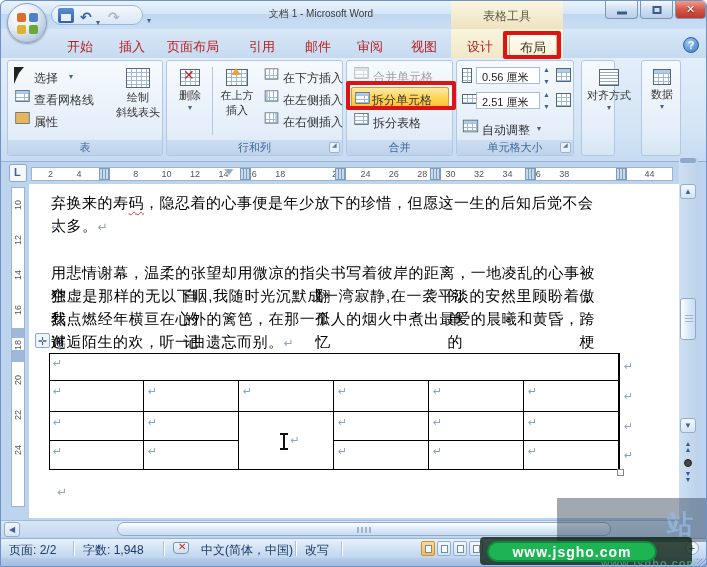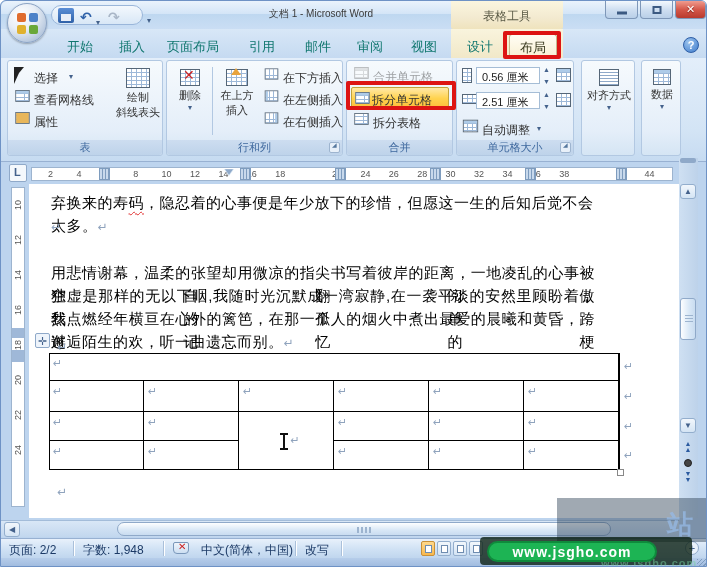--- a/index.html
+++ b/index.html
@@ -35,21 +35,21 @@
   .wb-res i { width:9px; height:8px; border:2px solid #3c5a82; }
   .wb-close { background:linear-gradient(#f09c8e,#d4584a 50%,#b93a2e); }
   .wb-close::after { content:"✕"; position:absolute; left:0; right:0; top:2px; text-align:center;
     color:#fff; font-weight:bold; font-size:11px; text-shadow:0 1px 1px #7c1f15; }
 
   
   .tabrow { position:absolute; left:0; top:28px; width:707px; height:29px;
     background:linear-gradient(#d8e7f7,#c5daf1); }
   .ctxtabs-bg { position:absolute; left:450px; top:28px; width:112px; height:29px;
     background:linear-gradient(#f9f4dd,#f1e8c8); }
-  .tab { position:absolute; top:33px; height:24px; padding:4px 10px 0; font-size:13px; color:#0f766e; }
+  .tab { position:absolute; top:33px; height:24px; padding:4px 10px 0; font-size:13px; color:#b91c1c; }
   .tab.active { background:linear-gradient(#fffdf4,#fdf8e7 40%,#f7efd2); border:1px solid #c3b98f;
     border-bottom:none; border-radius:3px 3px 0 0; color:#3a3a1f; }
   .help { position:absolute; left:682px; top:36px; width:16px; height:16px; border-radius:50%;
     background:radial-gradient(circle at 35% 30%,#9cc4ee,#3f7ccc); border:1px solid #2d5ea6; }
   .help::after { content:"?"; position:absolute; left:0; right:0; top:1px; text-align:center;
     color:#fff; font-size:11px; font-weight:bold; }
 
   
   .ribbon { position:absolute; left:0; top:57px; width:707px; height:104px;
     background:linear-gradient(#e3eefa,#d3e4f5 70%,#c6dbf1); border-bottom:1px solid #98b1d2; }
@@ -304,21 +304,21 @@
       <span class="icon-table" style="position:absolute;left:99px;top:32px;width:15px;height:14px;"></span>
       <div class="sbtn" style="left:5px;top:58px;">
         <span class="icon-table hdr-blue" style="transform:scale(.9);"></span>
         <span class="lbl">自动调整</span>
         <span class="drop" style="position:absolute;left:75px;top:5px;">▾</span>
       </div>
       <div class="glabel">单元格大小</div>
       <span class="launcher"></span>
     </div>
 
-    <div class="group" style="left:580px;width:54px;">
+    <div class="group" style="left:580px;width:34px;">
       <div class="bigbtn" style="left:4px;width:46px;">
         <span class="icon-table" style="width:20px;height:17px;margin-top:5px;background:repeating-linear-gradient(to bottom,#fff 0 2px,#8fa9c9 2px 3px);"></span>
         <div>对齐方式</div>
         <div class="drop">▾</div>
       </div>
       <div class="glabel" style="background:transparent;"></div>
     </div>
 
     <div class="group" style="left:640px;width:40px;">
       <div class="bigbtn" style="left:3px;width:34px;">

